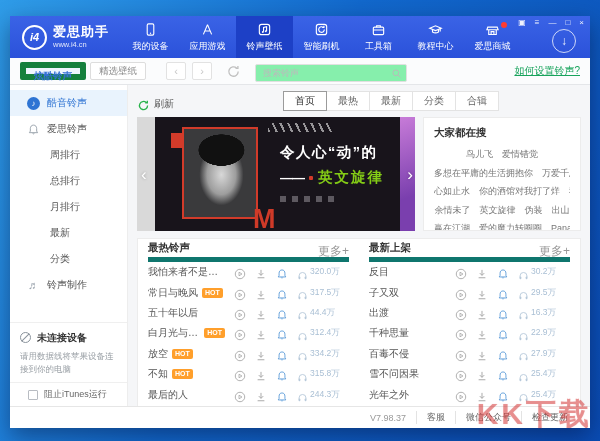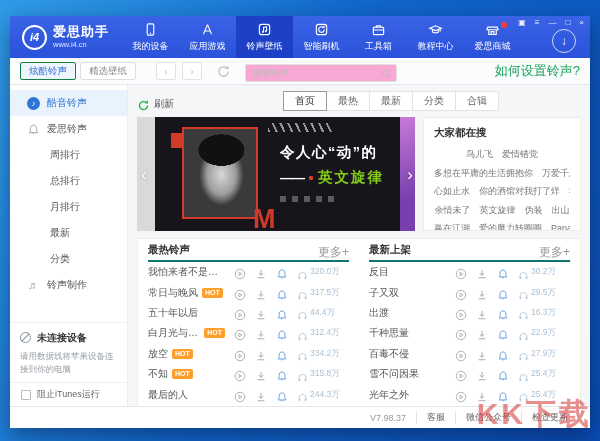--- a/index.html
+++ b/index.html
@@ -44,39 +44,39 @@
     display:flex; align-items:center; justify-content:center; font-size:12px;
     color:rgba(255,255,255,.9); margin:8px 14px 0 4px; cursor:pointer; flex:0 0 auto;
   }
   
   .toolbar {
     height:27px; background:#fbfcfd; border-bottom:1px solid #e4e6e9;
     display:flex; align-items:center; padding:0 10px; gap:6px; flex:0 0 auto;
   }
   .seg { display:flex; gap:4px; margin-right:14px; }
   .seg-btn { height:18px; padding:0 8px; font-size:9.5px; line-height:16px; cursor:pointer; border-radius:2px; }
-  .seg-btn.on { border:1px solid #15803d; color:#3570d6; background:#eef5fe; font-weight:normal; }
+  .seg-btn.on { border:6px solid #15803d; color:#3570d6; background:#eef5fe; font-weight:bold; }
   .seg-btn.off { border:1px solid #ddd; color:#888; background:#fff; }
   .hist-btn {
     width:20px; height:18px; border:1px solid #e2e2e2; background:#fff; color:#c8c8c8;
     font-size:11px; line-height:16px; text-align:center; border-radius:2px; cursor:pointer;
   }
   .refresh-sm { width:15px; height:15px; color:#c0c0c0; margin:0 8px; cursor:pointer; }
   .refresh-sm svg { width:100%; height:100%; stroke:currentColor; fill:none; stroke-width:1.4; }
   .searchbox { position:relative; width:152px; height:18px; }
   .searchbox input {
-    width:100%; height:100%; border:1px solid #e0e0e0; border-radius:2px; background:#f9a8d4;
+    width:100%; height:100%; border:1px solid #e0e0e0; border-radius:2px; background:#86efac;
     font-size:9px; padding:0 20px 0 7px; color:#666; outline:none;
     font-family:"Liberation Sans","DejaVu Sans",sans-serif;
   }
   .searchbox input::placeholder { color:#bbb; }
   .search-icon { position:absolute; right:5px; top:3px; width:11px; height:11px; color:#b9b9b9; }
   .search-icon svg { width:100%; height:100%; stroke:currentColor; fill:none; stroke-width:1.4; }
   .toolbar-spacer { flex:1; }
-  .help-link { font-size:13px; color:#17a35b; cursor:pointer; }
+  .help-link { font-size:10px; color:#17a35b; text-decoration:underline; cursor:pointer; }
   
   .app-body { flex:1; display:flex; min-height:0; }
   .sidebar { width:118px; background:#fff; border-right:1px solid #ededed; display:flex; flex-direction:column; flex:0 0 auto; }
   .side-list { flex:1; padding-top:5px; }
   .side-item {
     height:26px; display:flex; align-items:center; gap:7px; padding-left:17px;
     font-size:10px; color:#555; cursor:pointer; white-space:nowrap;
   }
   .side-item.sub { padding-left:40px; }
   .side-item.active { background:#e9f3fd; color:#2f74d3; }
@@ -86,21 +86,21 @@
   }
   .side-ic { width:13px; height:13px; color:#9aa3ad; flex:0 0 auto; font-size:11px; line-height:13px; text-align:center; }
   .side-ic svg { width:13px; height:13px; stroke:currentColor; fill:none; stroke-width:1.2; }
   .device-panel { border-top:1px solid #efefef; padding:8px 10px 6px; }
   .device-title { display:flex; align-items:center; gap:6px; font-size:10px; font-weight:bold; color:#333; }
   .nodev-ic { width:11px; height:11px; border:1.2px solid #8a939c; border-radius:50%; position:relative; flex:0 0 auto; }
   .nodev-ic::after { content:""; position:absolute; left:-1px; top:4px; width:11px; height:1.2px; background:#8a939c; transform:rotate(-45deg); }
   .device-desc { font-size:8.5px; color:#9aa0a6; line-height:1.55; margin-top:5px; }
   .itunes-row {
     border-top:1px solid #efefef; height:24px; display:flex; align-items:center;
-    gap:6px; padding-left:11px; cursor:pointer;
+    gap:6px; padding-left:18px; cursor:pointer;
   }
   .checkbox { width:10px; height:10px; border:1px solid #b8bcc2; border-radius:1px; background:#fff; flex:0 0 auto; }
   .itunes-label { font-size:9px; color:#666; }
   
   .main { flex:1; background:#f5f6f8; display:flex; flex-direction:column; min-width:0; padding:6px 9px 0; }
   .main-header { height:20px; display:flex; align-items:flex-end; flex:0 0 auto; }
   .refresh-green { display:flex; align-items:center; gap:4px; cursor:pointer; }
   .refresh-green .ric { width:13px; height:13px; color:#27b24a; }
   .refresh-green svg { width:100%; height:100%; stroke:currentColor; fill:none; stroke-width:1.6; }
   .refresh-green .rlabel { font-size:10px; color:#555; }
@@ -143,21 +143,21 @@
   .bt2 .t { color:#84cc16; font-size:14.5px; font-weight:bold; letter-spacing:2px; }
   .bsub { margin-top:9px; display:flex; gap:6px; }
   .bsub i { width:6px; height:6px; background:#6f6a72; opacity:.8; }
   
   .hs-card { width:158px; background:#fff; border:1px solid #ececec; padding:8px 10px 4px; flex:0 0 auto; overflow:hidden; }
   .hs-title { font-size:10.5px; color:#333; font-weight:bold; margin-bottom:5px; }
   .hs-line { font-size:9px; color:#777; line-height:18.5px; white-space:nowrap; overflow:hidden; cursor:pointer;text-align:center; }
   
   .lists-row { flex:1; display:flex; gap:20px; background:#fff; border:1px solid #ececec; border-bottom:none; margin-top:7px; padding:0 10px; min-height:0; }
   .song-list { flex:1; min-width:0; display:flex; flex-direction:column; }
-  .list-head { height:23px; display:flex; align-items:center; border-bottom:2px solid #0f766e; flex:0 0 auto; }
+  .list-head { height:23px; display:flex; align-items:center; border-bottom:5px solid #0f766e; flex:0 0 auto; }
   .list-title { font-size:10.5px; color:#333; font-weight:bold; flex:1; }
   .list-more { font-size:12px; color:#999; cursor:pointer;margin-top:6px; }
   .song-row { height:20.4px; display:flex; align-items:center; }
   .song-name {
     font-size:10px; color:#555; white-space:nowrap; overflow:hidden; text-overflow:ellipsis;
     max-width:96px; cursor:pointer;
   }
   .hot-badge {
     background:#ff9f2b; color:#fff; font-size:7px; font-weight:bold; line-height:10px;
     height:10px; padding:0 3px; border-radius:2px; margin-left:4px; flex:0 0 auto;

